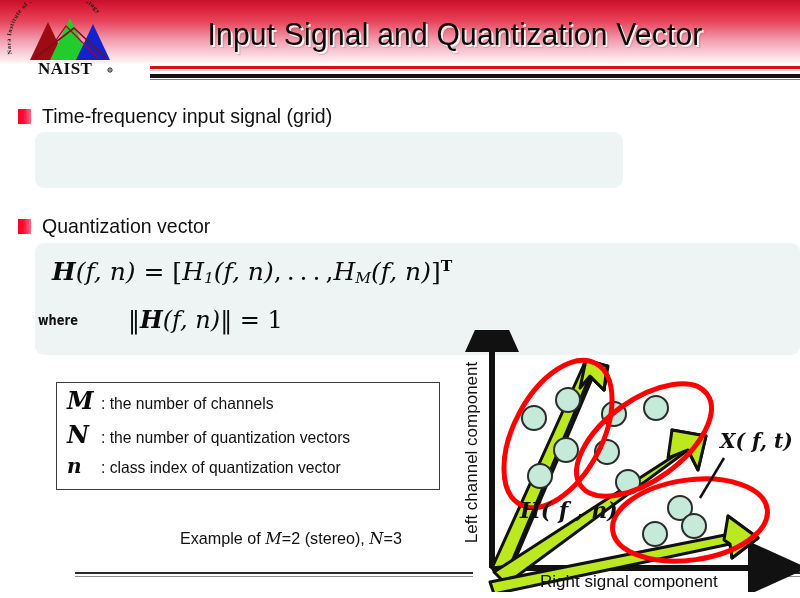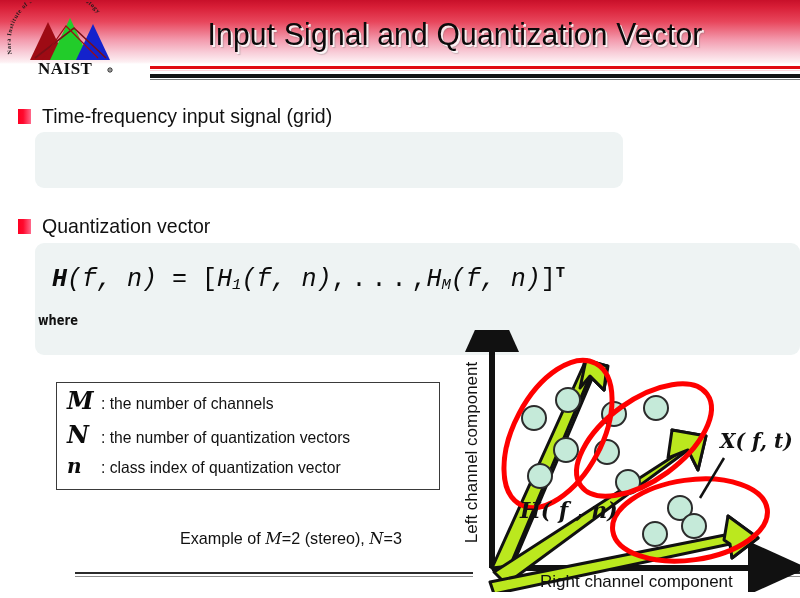--- a/index.html
+++ b/index.html
@@ -165,28 +165,31 @@
       <span class="op">[</span><span class="mi">X</span><span class="sub">1</span><span class="mi">(f, τ)</span><span class="op">, . . . ,</span><span class="mi">X</span><span class="sub">M</span><span class="mi">(f, τ)</span><span class="op">]</span><span class="sup">T</span>
     </div>
   </div>
 
   <div class="bullet-row" style="left:18px;top:214px;">
     <div class="bullet-mark"></div>
     <div class="bullet-text">Quantization vector</div>
   </div>
 
   <div class="fbox" style="left:35px;top:243px;width:765px;height:112px;">
-    <div class="formula" style="position:absolute;left:17px;top:21px;font-size:25px;font-family:Liberation Mono, monospace;">
+    <div class="formula" style="position:absolute;left:17px;top:13px;font-size:25px;">
       <span class="mbi">H</span><span class="mi">(f, n)</span>
       <span class="op">=</span>
       <span class="op">[</span><span class="mi">H</span><span class="sub">1</span><span class="mi">(f, n)</span><span class="op">, . . . ,</span><span class="mi">H</span><span class="sub">M</span><span class="mi">(f, n)</span><span class="op">]</span><span class="sup">T</span>
     </div>
 
     <div style="position:absolute;left:3px;top:69px;font-family:'DejaVu Sans', sans-serif;font-weight:bold;font-size:13.5px;color:#111;transform:scaleX(0.85);transform-origin:left center;">where</div>
 
+    <div class="formula" style="position:absolute;left:93px;top:62px;font-size:24px;">
+      <span class="op">‖</span><span class="mbi">H</span><span class="mi">(f, n)</span><span class="op">‖</span> <span class="op">= 1</span>
+    </div>
   </div>
 
   <div class="legend">
     <div class="legend-row" style="margin-top:3px;">
       <span class="legend-sym">M</span>
       <span class="legend-desc">: the number of channels</span>
     </div>
     <div class="legend-row">
       <span class="legend-sym">N</span>
       <span class="legend-desc">: the number of quantization vectors</span>
@@ -259,15 +262,15 @@
       <ellipse cx="228" cy="190" rx="78" ry="40" transform="rotate(-8 228 190)" fill="none" stroke="#ff0000" stroke-width="5"></ellipse>
 
       <line x1="238" y1="168" x2="262" y2="128" stroke="#111" stroke-width="2.5"></line>
       <text x="258" y="118" font-family="'DejaVu Serif', serif" font-style="italic" font-weight="bold" font-size="20" fill="#111">X( f, t)</text>
 
       <text x="58" y="188" font-family="'DejaVu Serif', serif" font-style="italic" font-weight="bold" font-size="22" fill="#111">H( f , n)</text>
     </svg>
   </div>
 
   <div class="ylabel">Left channel component</div>
-  <div class="xlabel">Right channel component</div>
+  <div class="xlabel">Right signal component</div>
 
 </div>
 
 </body></html>

